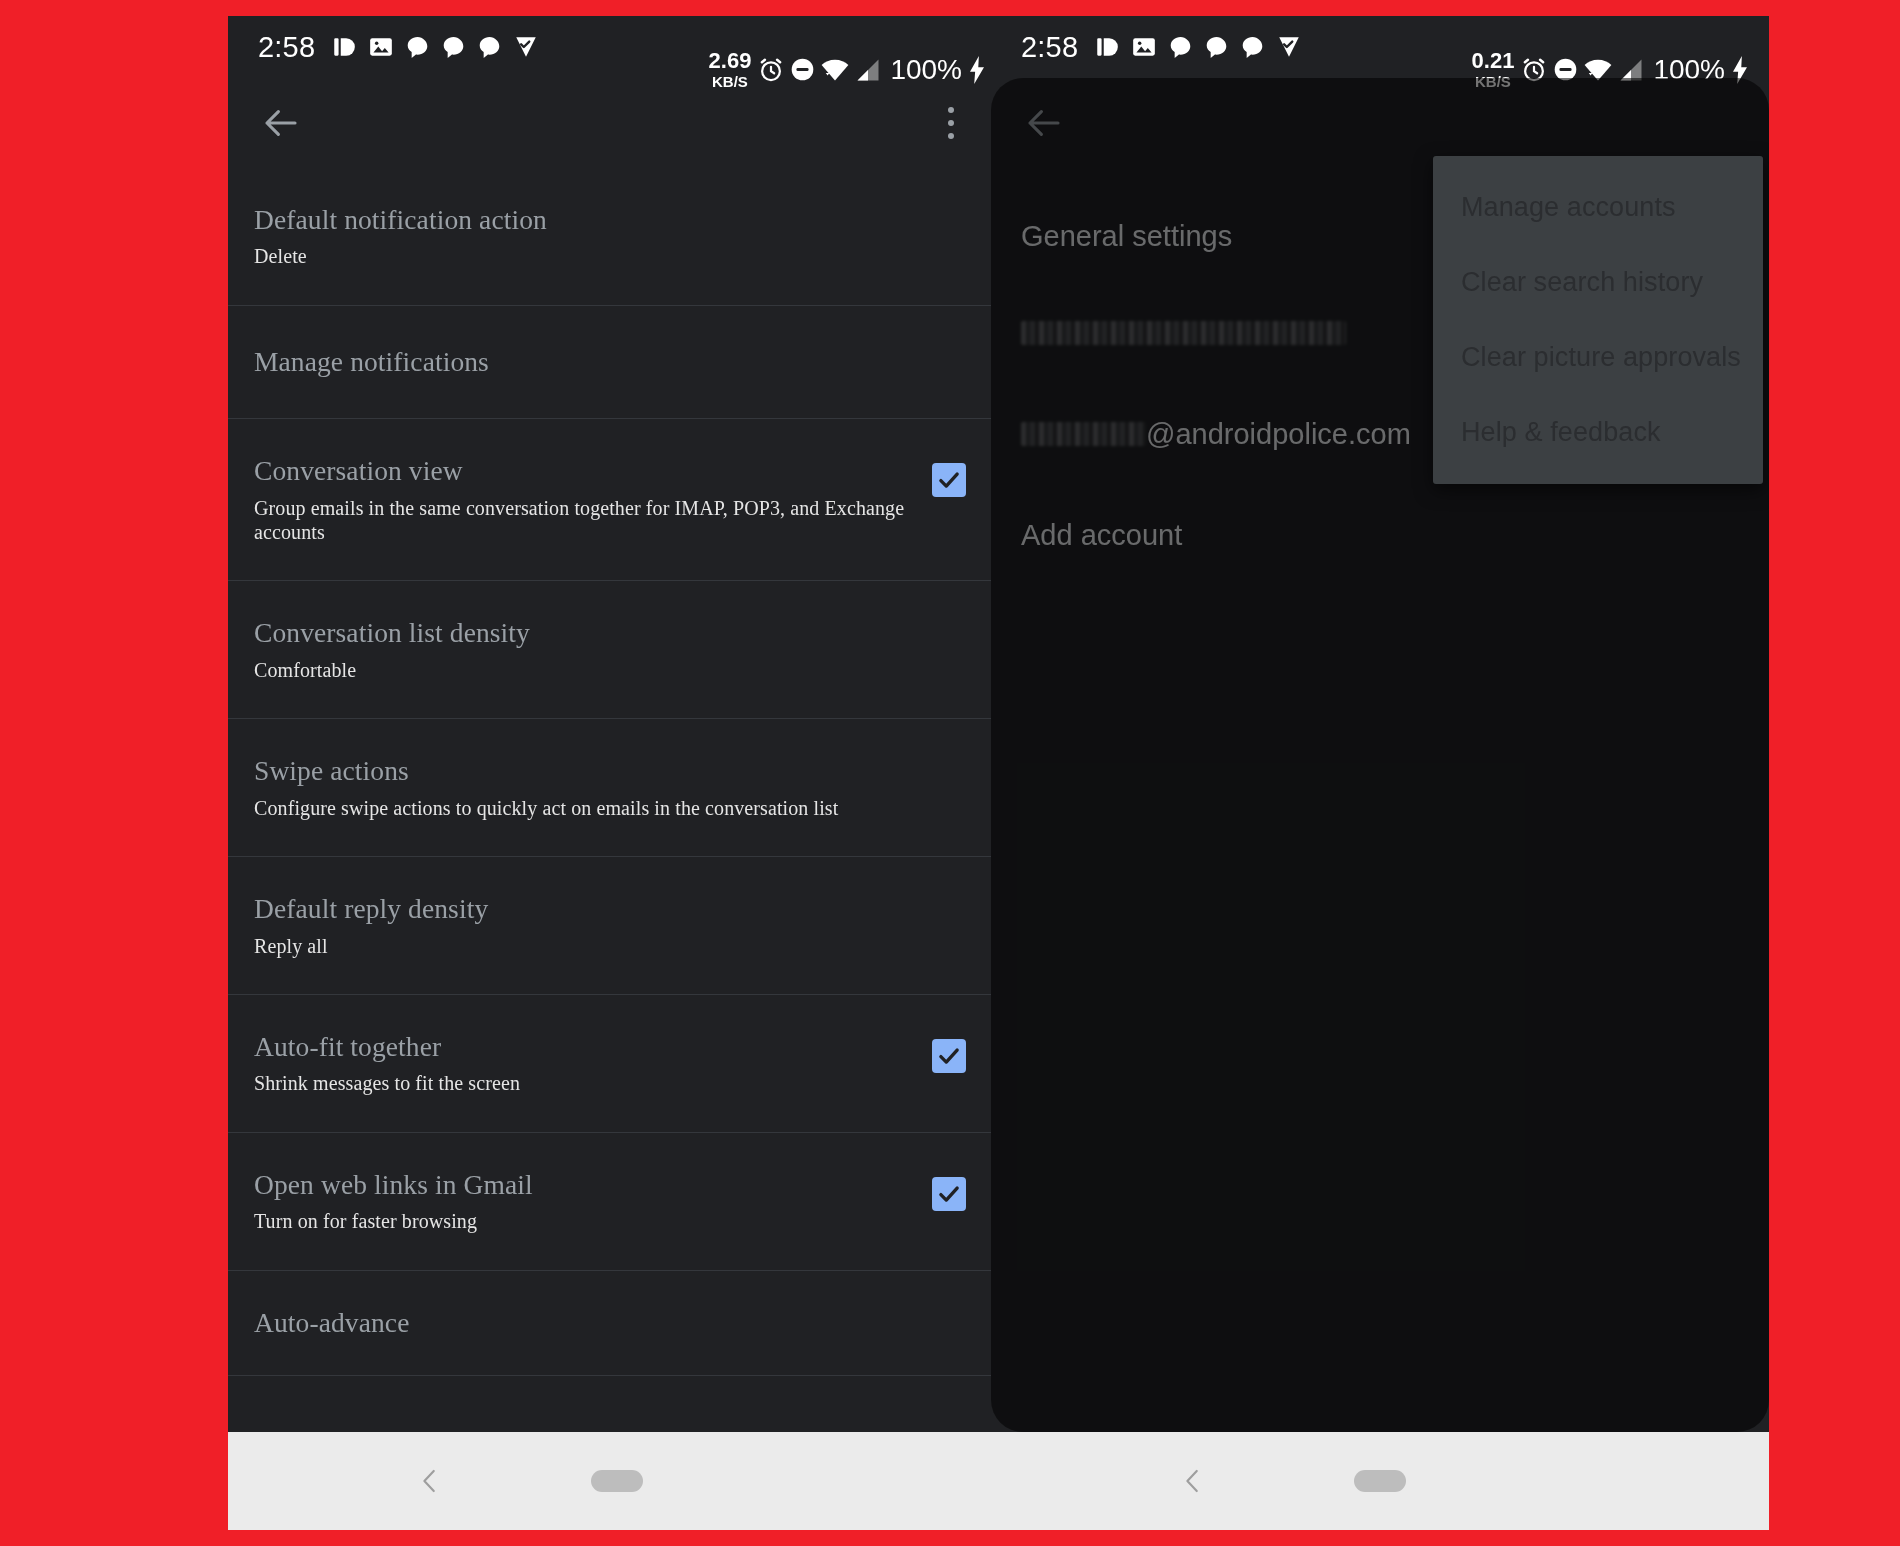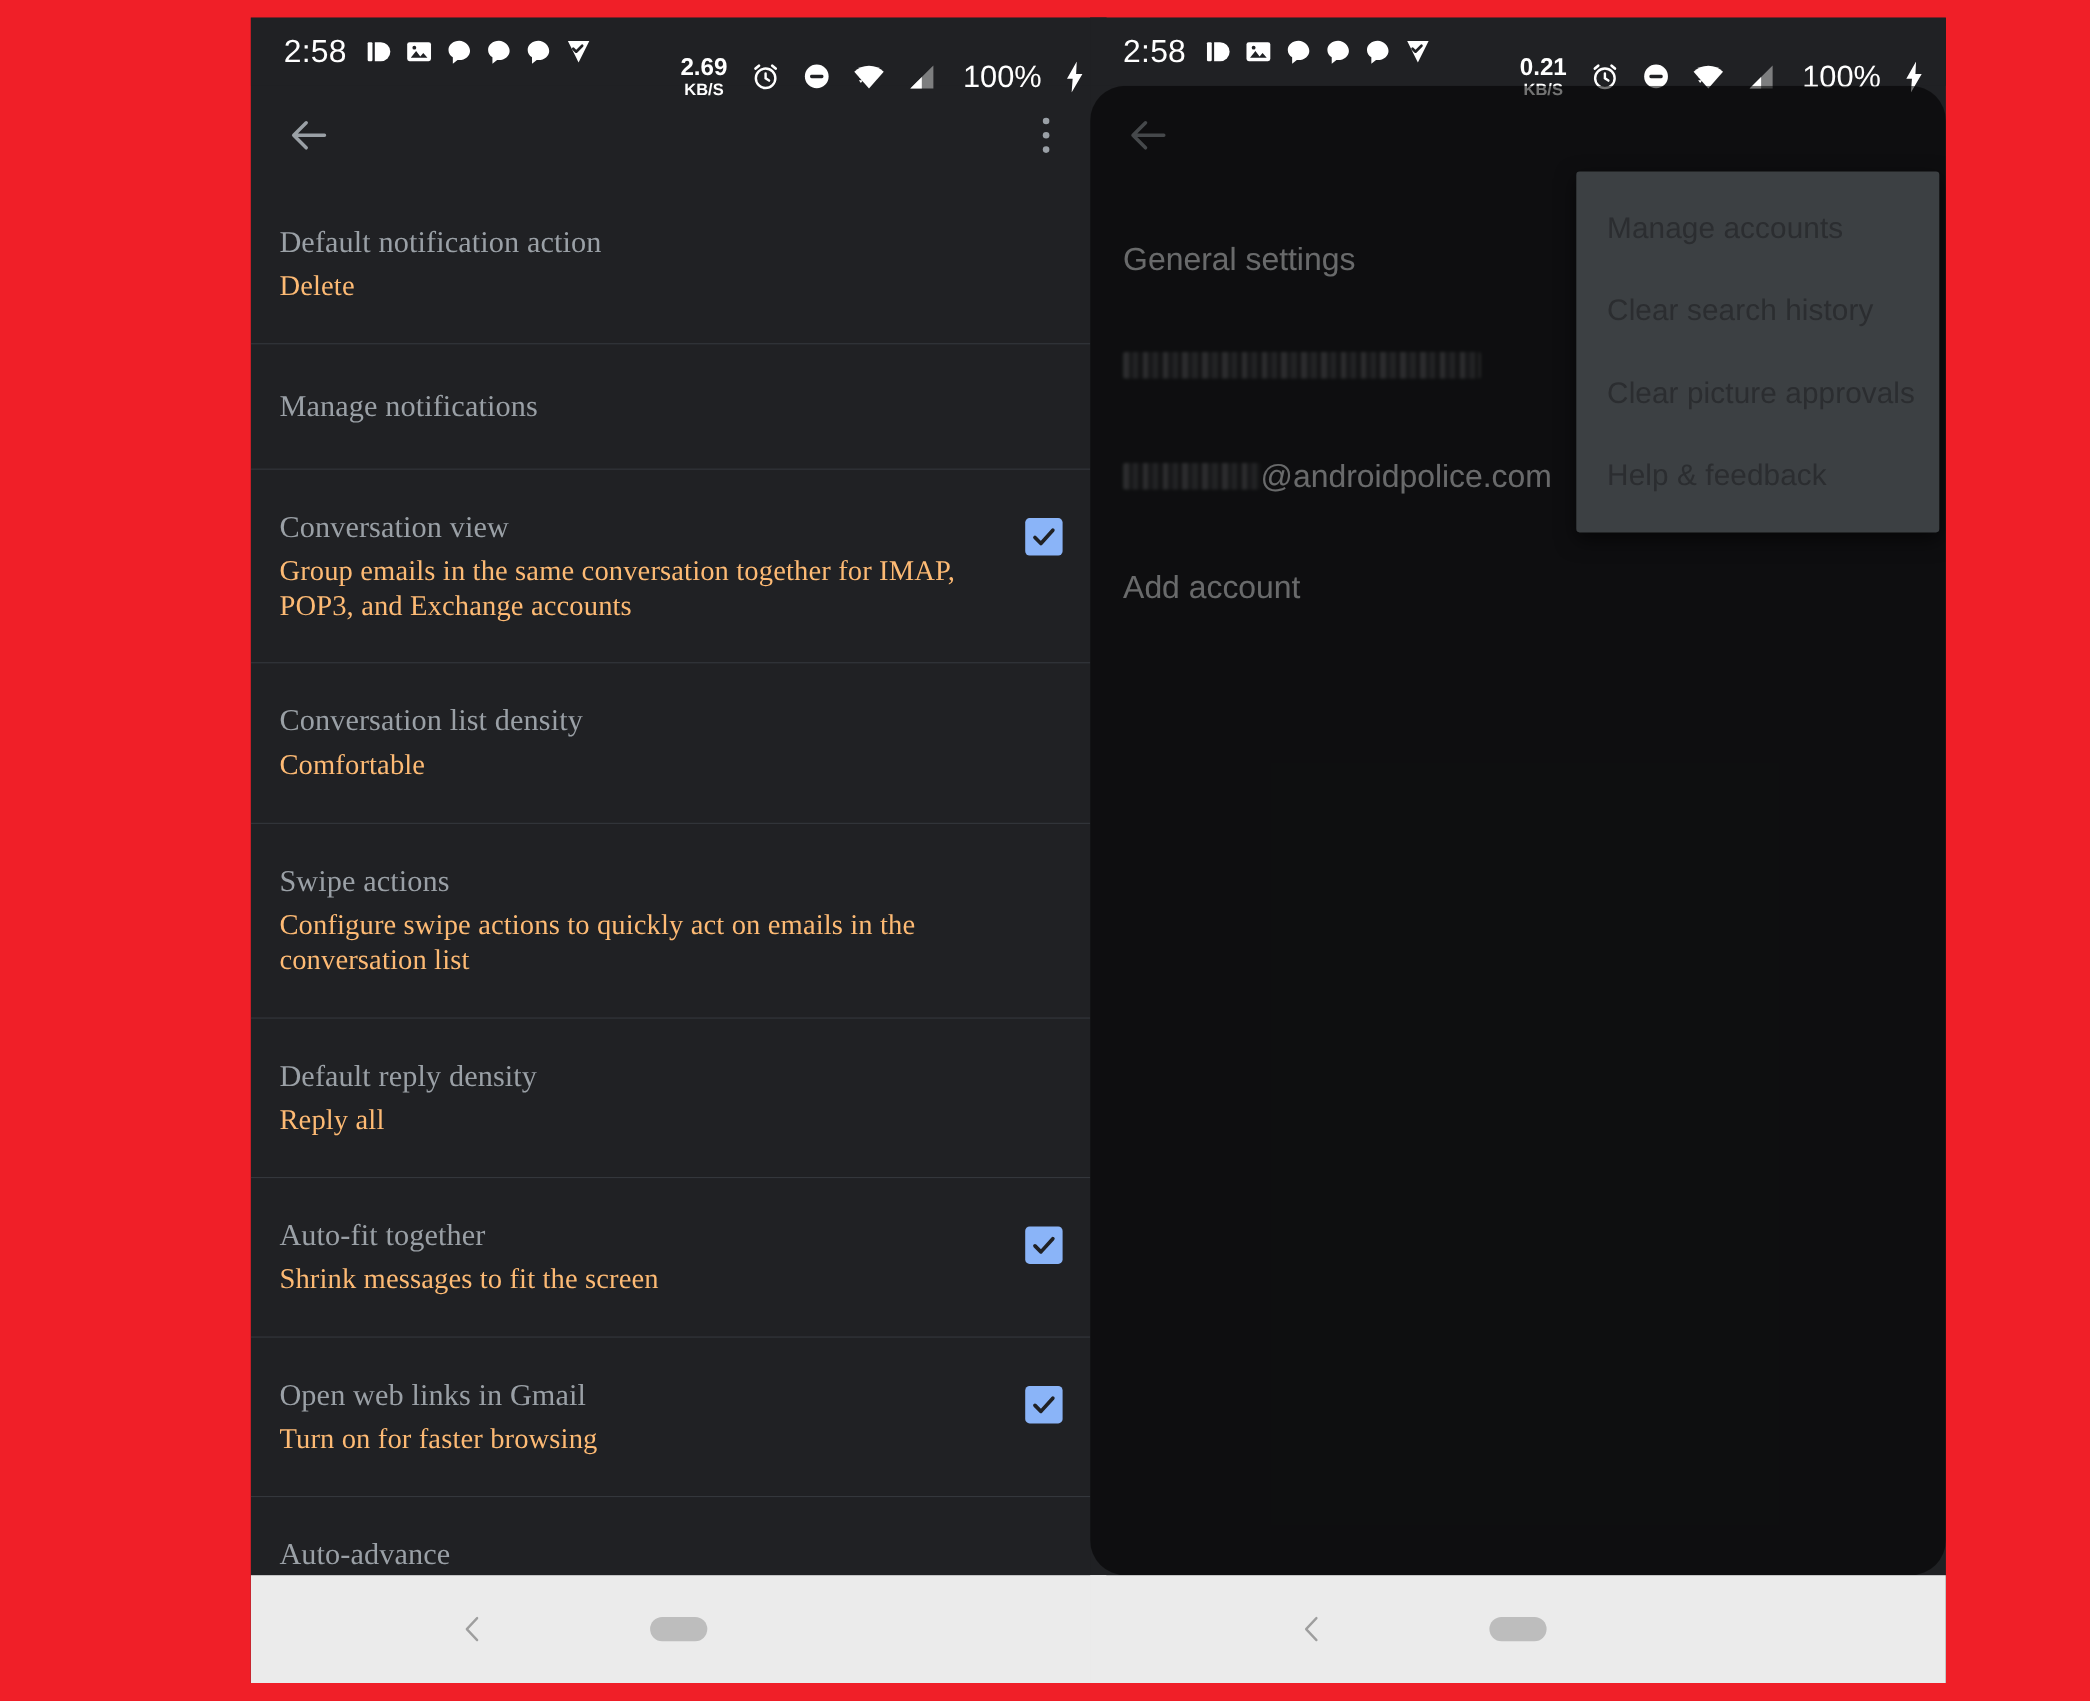--- a/index.html
+++ b/index.html
@@ -40,21 +40,21 @@
     color: #ffffff;
   }
   .sb-clock {
     font-size: 29px;
     letter-spacing: .2px;
     margin-right: 16px;
     white-space: nowrap;
   }
   .sb-left-icons { display: flex; align-items: center; gap: 11px; }
   .sb-spacer { flex: 1 1 auto; }
-  .sb-right { display: flex; align-items: center; gap: 19px; margin-top: 45px; }
+  .sb-right { display: flex; align-items: center; gap: 4px; margin-top: 45px; }
   .sb-speed {
     display: flex; flex-direction: column; align-items: center;
     line-height: 1; margin-right: 2px;
   }
   .sb-speed .num { font-size: 22px; font-weight: bold; }
   .sb-speed .unit { font-size: 15px; font-weight: bold; margin-top: 2px; }
   .sb-batt {
     font-size: 28px;
     margin-left: 4px;
     white-space: nowrap;
@@ -86,22 +86,22 @@
     font-family: Liberation Serif, serif;
   }
   .row .texts { flex: 1 1 auto; min-width: 0; padding-right: 10px; }
   .row-title {
     color: #9aa0a6;
     font-size: 27.5px;
     line-height: 1.18;
     letter-spacing: .1px;
   }
   .row-sub {
-    color: #fdba74;
-    font-size: 26px;
+    color: #e5e5e5;
+    font-size: 20px;
     line-height: 1.22;
     margin-top: 8px;
     letter-spacing: .1px;
   }
   .row.single { padding-top: 40px; padding-bottom: 40px; }
   .row.tall { padding-top: 36px; padding-bottom: 36px; }
 
   .checkbox {
     flex: 0 0 auto;
     width: 34px; height: 34px;

